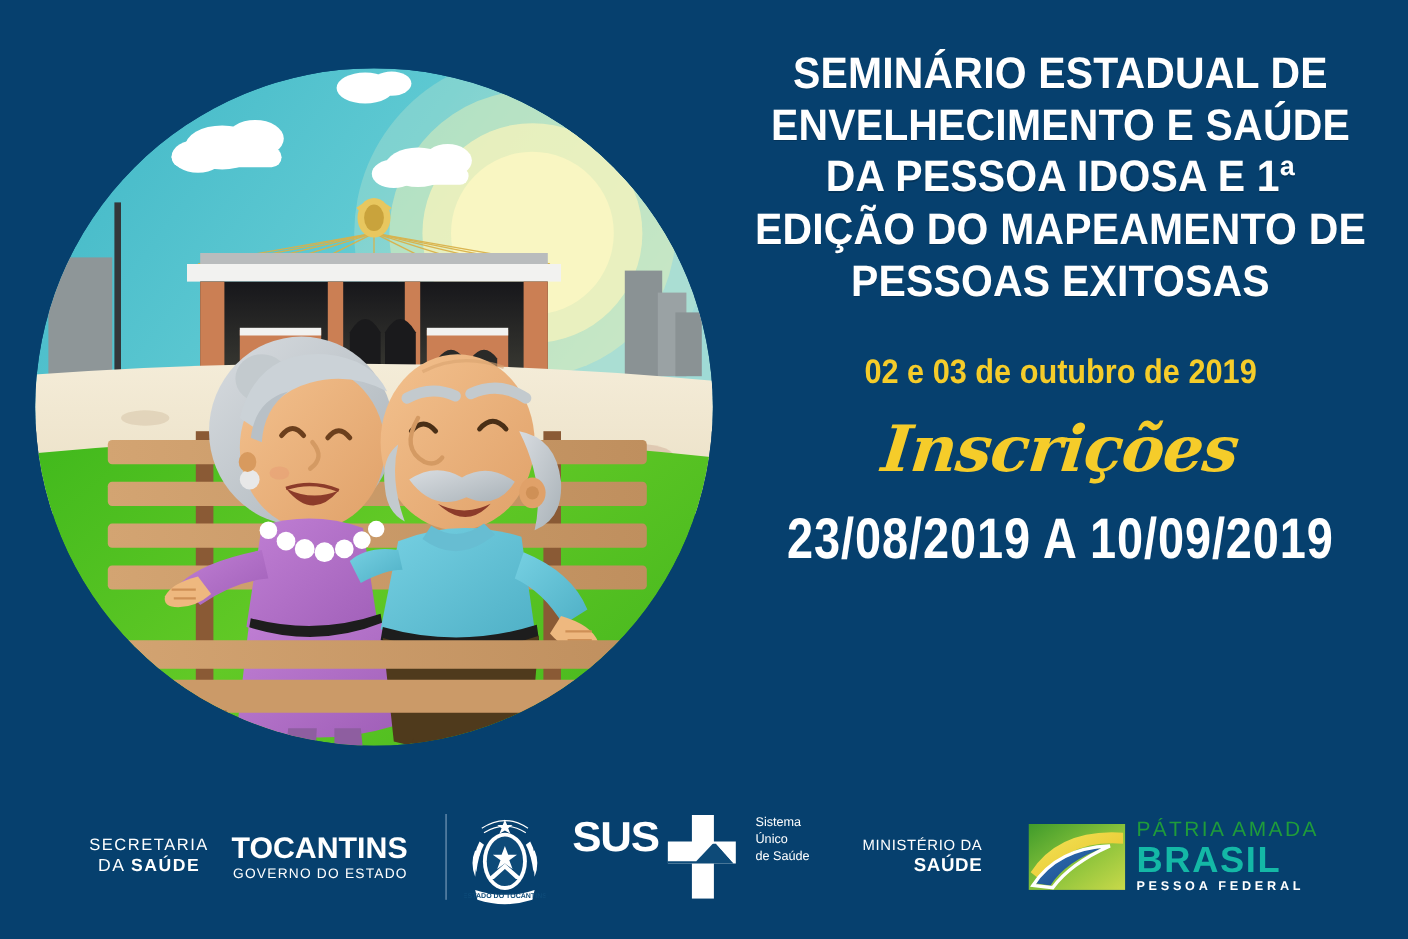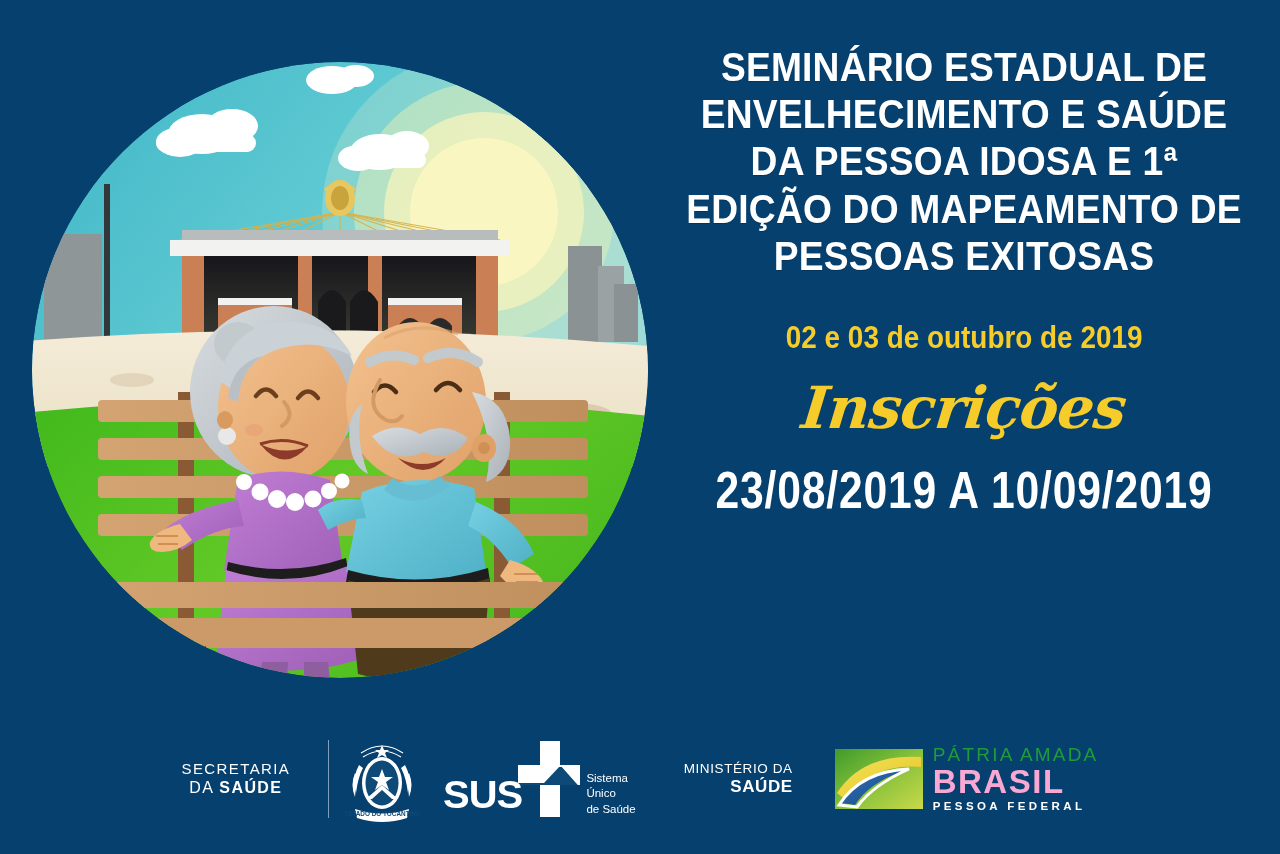--- a/index.html
+++ b/index.html
@@ -82,35 +82,35 @@
   #secretaria-logo .l2 b{font-weight:bold;}
 
   #tocantins-logo{color:#fff;text-align:left;line-height:1.05;margin-right:18px;}
   #tocantins-logo .t1{font-size:27px;font-weight:bold;letter-spacing:0px;display:block;transform:scaleX(1.02);}
   #tocantins-logo .t2{font-size:12.5px;letter-spacing:1.1px;display:block;margin-top:2px;}
 
   .divider{width:1px;height:78px;background:#7fa0bd;margin:0 16px;}
 
   #brasao{width:74px;height:96px;}
 
-  #sus-logo{display:flex;align-items:flex-end;margin-left:26px;}
+  #sus-logo{display:flex;align-items:flex-start;margin-left:26px;gap:12px;}
   #sus-word{color:#fff;font-size:38px;font-weight:bold;letter-spacing:-1px;transform:scaleX(1.05);}
   #sus-mark{width:62px;height:76px;margin-left:-2px;}
   #sus-sub{color:#fff;font-size:11.5px;line-height:1.34;margin-left:6px;}
   #sus-sub b{font-weight:normal;}
 
   #ministerio-logo{color:#fff;text-align:right;line-height:1.2;margin-left:48px;}
   #ministerio-logo .m1{font-size:13.5px;letter-spacing:0.6px;display:block;font-weight:300;text-align:right;}
   #ministerio-logo .m2{font-size:17px;font-weight:bold;letter-spacing:0.6px;display:block;}
 
   #brasil-logo{display:flex;align-items:center;margin-left:42px;}
   #brasil-flag{width:88px;height:60px;}
   #brasil-words{margin-left:10px;line-height:1;}
   #brasil-words .b1{display:block;color:#1f9c3a;font-size:19px;font-weight:normal;letter-spacing:2.2px;}
-  #brasil-words .b2{display:block;color:#f9a8d4;font-size:33px;font-weight:bold;letter-spacing:1.5px;margin-top:1px;}
+  #brasil-words .b2{display:block;color:#14b8a6;font-size:33px;font-weight:bold;letter-spacing:1.5px;margin-top:1px;}
   #brasil-words .b3{display:block;color:#ffffff;font-size:11.5px;font-weight:bold;letter-spacing:3.4px;margin-top:3px;}
 </style>
 </head>
 <body>
 
 <div id="banner">
 
   <div id="illustration">
     <svg id="illus-svg" viewBox="0 0 616 616">
       <defs>
@@ -367,20 +367,26 @@
 
   <div id="logo-bar">
 
     <div id="secretaria-logo" class="logo-group">
       <div>
         <span class="l1">SECRETARIA</span>
         <span class="l2"><span>DA </span><b>SAÚDE</b></span>
       </div>
     </div>
 
+    <div id="tocantins-logo" class="logo-group">
+      <div>
+        <span class="t1">TOCANTINS</span>
+        <span class="t2">GOVERNO DO ESTADO</span>
+      </div>
+    </div>
 
     <div class="divider"></div>
 
     <svg id="brasao" viewBox="0 0 74 96">
       <g fill="none" stroke="#ffffff" stroke-width="1.1">
         <path d="M16 22 q21 -14 42 0"></path>
         <path d="M18 26 q19 -12 38 0"></path>
       </g>
       <polygon points="37,14 39,19 44,19 40,22 42,27 37,24 32,27 34,22 30,19 35,19" fill="#ffffff"></polygon>
       <ellipse cx="37" cy="52" rx="20" ry="26" fill="#ffffff"></ellipse>

